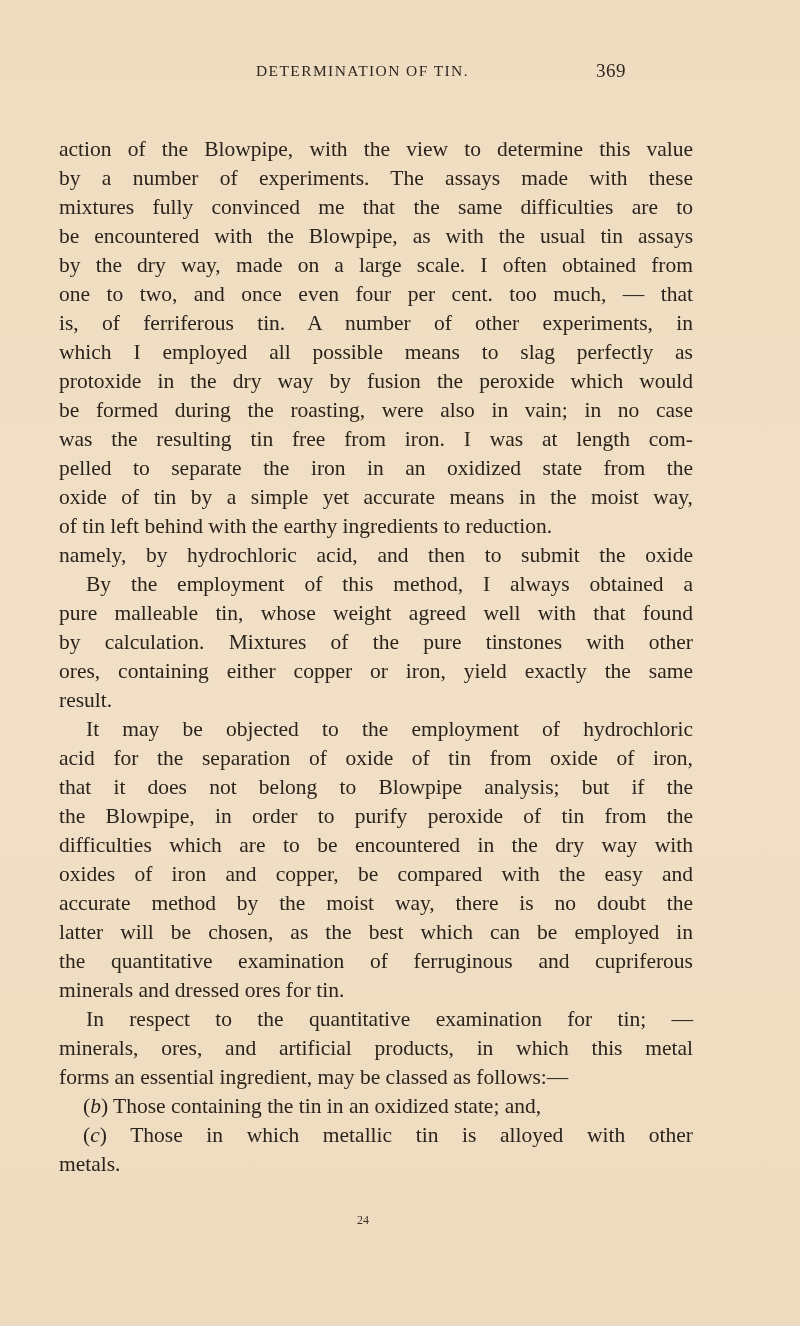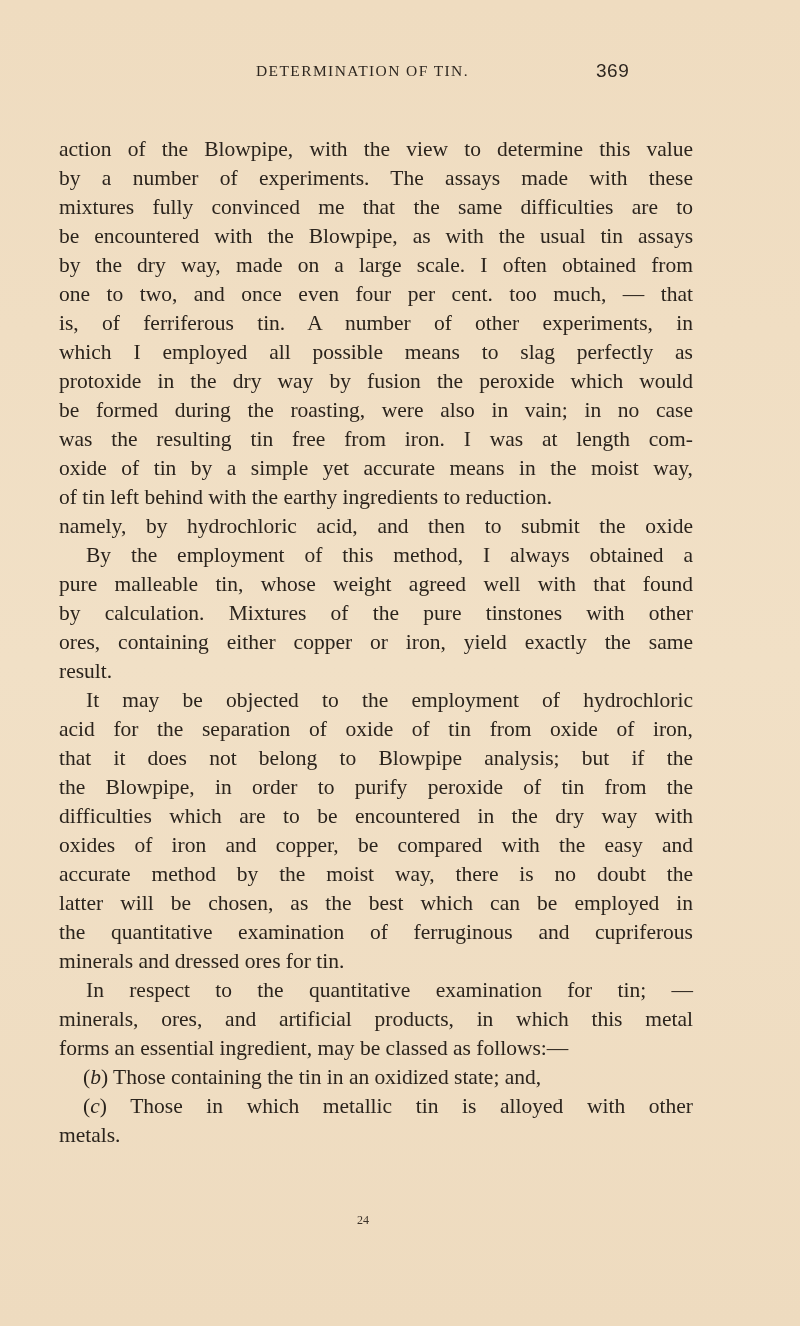--- a/index.html
+++ b/index.html
@@ -35,21 +35,21 @@
       font-family: "Liberation Serif", "DejaVu Serif", serif;
       font-size: 15.5px;
       letter-spacing: 1.4px;
       color: #2e2720;
       text-align: right;
     }
     .page-number {
       position: absolute;
       left: 596px;
       top: -2px;
-      font-family: Liberation Sans, sans-serif;
+      font-family: Liberation Serif, serif;
       font-size: 19px;
       letter-spacing: 0.5px;
       color: #2e2720;
     }
     .body-text {
       position: absolute;
       left: 59px;
       top: 135px;
       width: 634px;
     }
@@ -100,20 +100,21 @@
     <span class="line">by a number of experiments. The assays made with these</span>
     <span class="line">mixtures fully convinced me that the same difficulties are to</span>
     <span class="line">be encountered with the Blowpipe, as with the usual tin assays</span>
     <span class="line">by the dry way, made on a large scale. I often obtained from</span>
     <span class="line">one to two, and once even four per cent. too much, — that</span>
     <span class="line">is, of ferriferous tin. A number of other experiments, in</span>
     <span class="line">which I employed all possible means to slag perfectly as</span>
     <span class="line">protoxide in the dry way by fusion the peroxide which would</span>
     <span class="line">be formed during the roasting, were also in vain; in no case</span>
     <span class="line">was the resulting tin free from iron. I was at length com-</span>
+    <span class="line">pelled to separate the iron in an oxidized state from the</span>
     <span class="line">oxide of tin by a simple yet accurate means in the moist way,</span>
     <span class="line last">of tin left behind with the earthy ingredients to reduction.</span>
     <span class="line">namely, by hydrochloric acid, and then to submit the oxide</span>
     <span class="line indent">By the employment of this method, I always obtained a</span>
     <span class="line">pure malleable tin, whose weight agreed well with that found</span>
     <span class="line">by calculation. Mixtures of the pure tinstones with other</span>
     <span class="line">ores, containing either copper or iron, yield exactly the same</span>
     <span class="line last">result.</span>
     <span class="line indent">It may be objected to the employment of hydrochloric</span>
     <span class="line">acid for the separation of oxide of tin from oxide of iron,</span>

